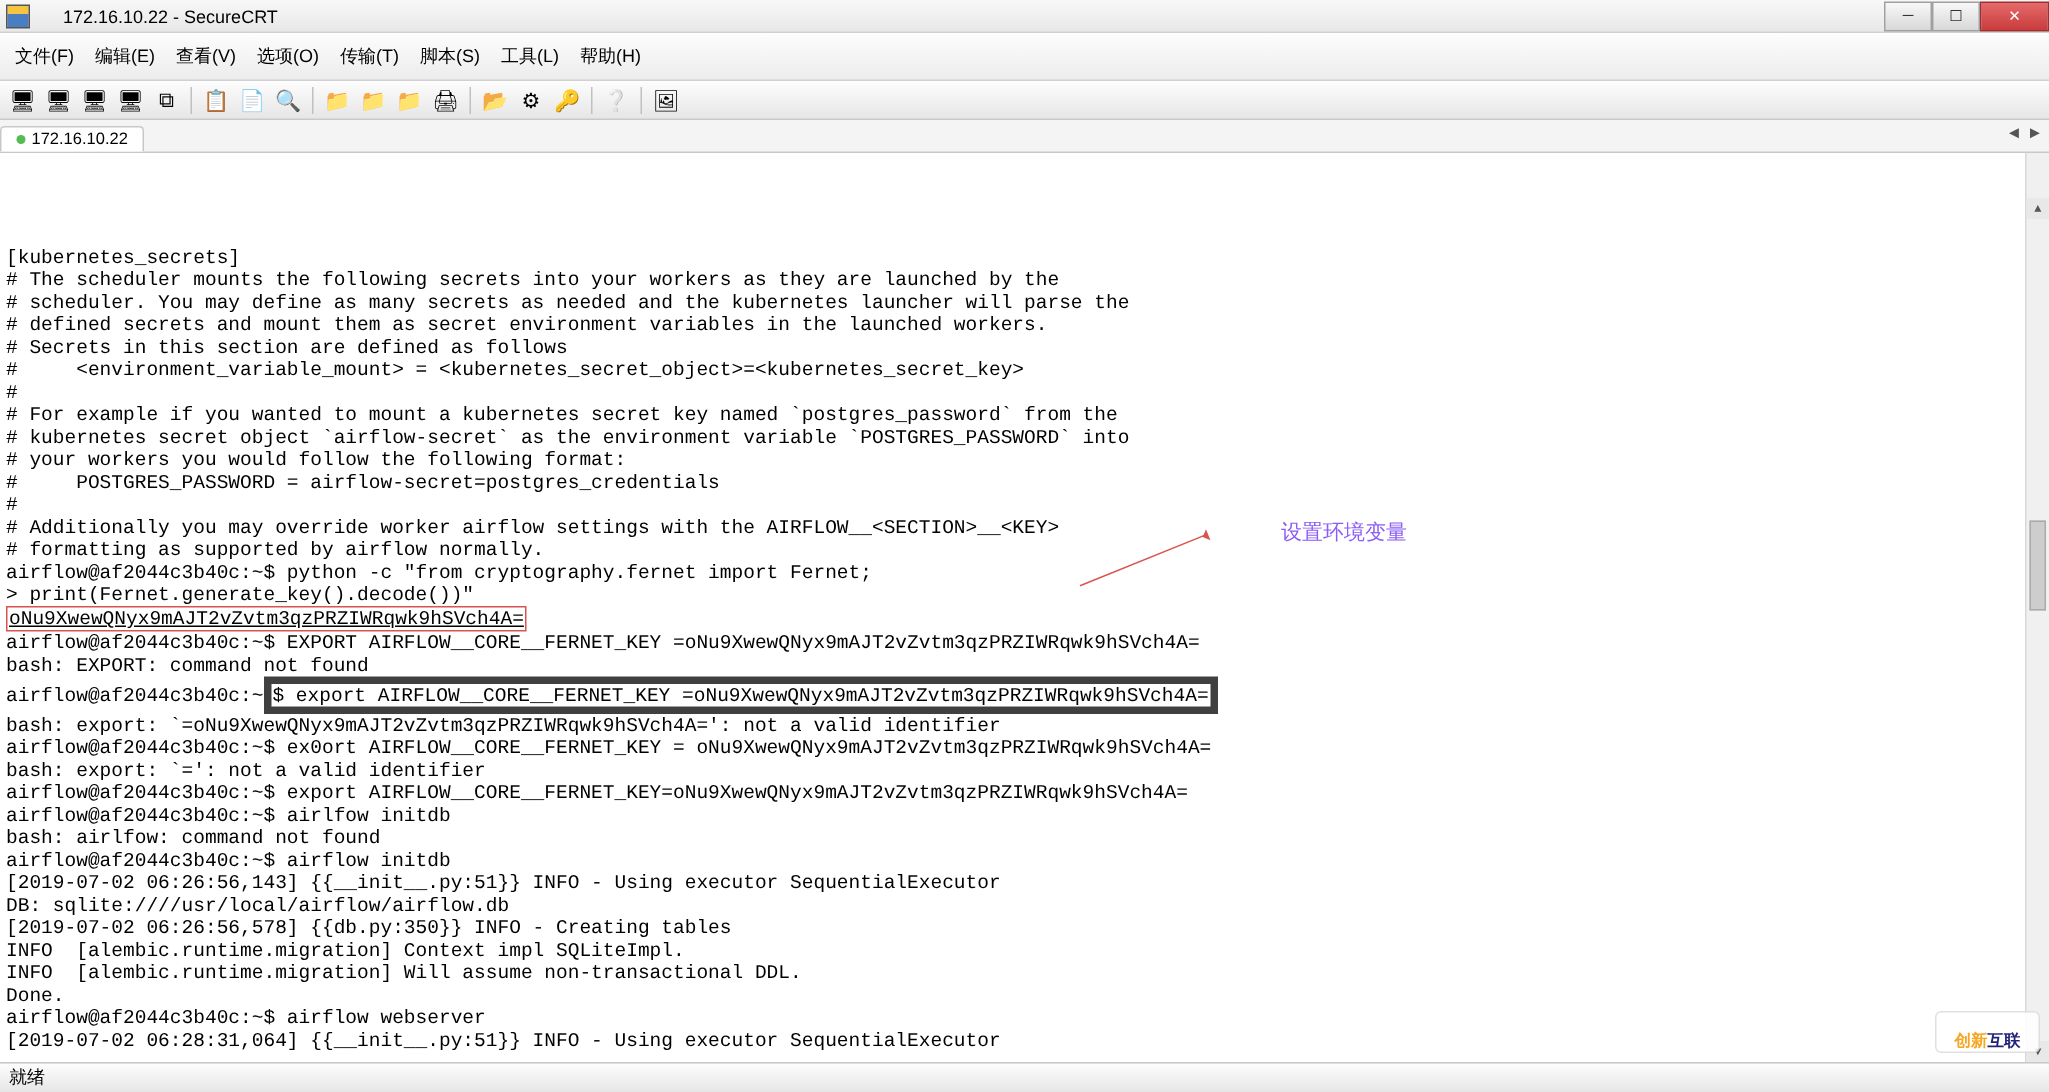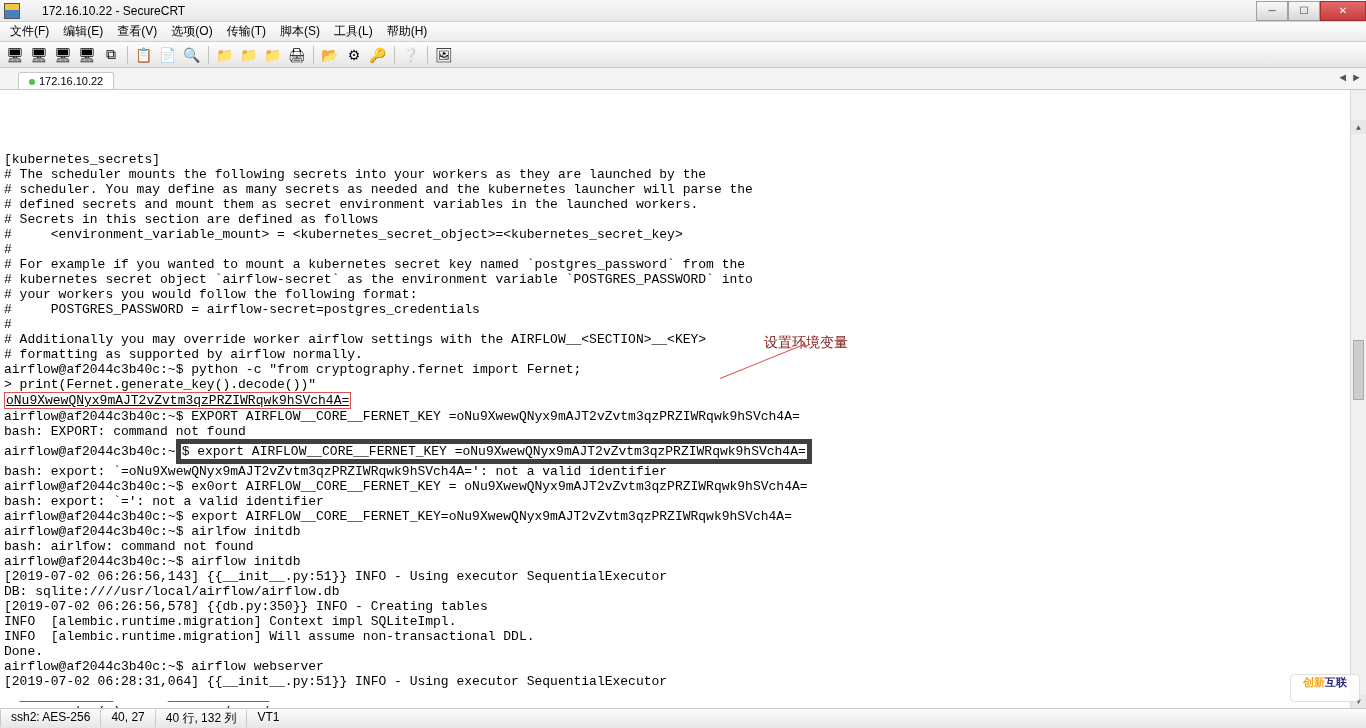--- a/index.html
+++ b/index.html
@@ -31,21 +31,21 @@
 .win-controls { display: flex; height: 20px; }
 .win-btn {
   width: 32px; height: 20px;
   border: 1px solid #a0a0a0;
   background: linear-gradient(to bottom, #f8f8f8, #d8d8d8);
   display: flex; align-items: center; justify-content: center;
   font-size: 10px; color: #333;
 }
 .win-btn.close { background: linear-gradient(to bottom, #e56a6a, #c83c3c); color: #fff; width: 46px; border-color:#a03030;}
 .menubar {
-  height: 20px;
+  height: 32px;
   background: linear-gradient(to bottom, #fdfdfd, #ececec);
   border-bottom: 1px solid #d0d0d0;
   display: flex; align-items: center;
   padding: 0 4px;
   gap: 2px;
 }
 .menu-item { padding: 2px 6px; cursor: pointer; }
 .toolbar {
   height: 26px;
   background: linear-gradient(to bottom, #fdfdfd, #e6e6e6);
@@ -59,21 +59,21 @@
   display: flex; align-items: center; justify-content: center;
   border: 1px solid transparent;
   font-size: 14px;
 }
 .tool-sep { width:1px; height:18px; background:#c0c0c0; margin:0 3px; }
 .tab-bar {
   height: 22px;
   background: #f4f4f4;
   border-bottom: 1px solid #c8c8c8;
   display: flex; align-items: flex-end;
-  padding-left: 18px;
+  padding-left: 0;
   position: relative;
 }
 .tab {
   padding: 2px 10px;
   background: #fff;
   border: 1px solid #c8c8c8;
   border-bottom: none;
   border-radius: 3px 3px 0 0;
   font-size: 11px;
   position: relative;
@@ -90,23 +90,23 @@
   overflow: hidden;
   position: relative;
   white-space: pre;
   color: #000;
 }
 .term-line { white-space: pre; }
 .box1 { border: 1px solid #d9534f; display: inline-block; padding: 0 1px; text-decoration: underline; }
 .box2 { border: 5px solid #404040; display: inline-block; padding: 0 1px; }
 .annotation {
   position: absolute;
-  color: #7f1d1d;
+  color: #8b5cf6;
   font-size: 14px;
-  left: 764px;
+  left: 854px;
   top: 245px;
   font-family:"Microsoft YaHei",sans-serif;
 }
 .anno-line {
   position:absolute;
   left:720px;
   top:288px;
   width:90px;
   height:1px;
   border-top:1px solid #d9534f;
@@ -138,21 +138,21 @@
 }
 .status-left { flex:1; padding-left:6px; }
 .status-cells { display:flex; }
 .status-cell { border-left:1px solid #c8c8c8; padding:0 10px; }
 .watermark {
   position:absolute;
   right:6px; bottom:26px;
   width:70px;height:28px;
   border-radius:4px;
   background:#fff;
-  display:flex;align-items:flex-start;justify-content:center;
+  display:flex;align-items:flex-end;justify-content:center;
   color:#0b0b6b; font-size:11px; font-weight:bold;
   opacity:0.9;
   border:1px solid #ddd;
 }
 .watermark span.orange{color:#f59e0b;}
 </style>
 </head>
 <body>
 
 <div class="titlebar">
@@ -219,19 +219,14 @@
     <div class="arrow down">▼</div>
   </div>
 <div class="term-line">[kubernetes_secrets]</div><div class="term-line"># The scheduler mounts the following secrets into your workers as they are launched by the</div><div class="term-line"># scheduler. You may define as many secrets as needed and the kubernetes launcher will parse the</div><div class="term-line"># defined secrets and mount them as secret environment variables in the launched workers.</div><div class="term-line"># Secrets in this section are defined as follows</div><div class="term-line">#     &lt;environment_variable_mount&gt; = &lt;kubernetes_secret_object&gt;=&lt;kubernetes_secret_key&gt;</div><div class="term-line">#</div><div class="term-line"># For example if you wanted to mount a kubernetes secret key named `postgres_password` from the</div><div class="term-line"># kubernetes secret object `airflow-secret` as the environment variable `POSTGRES_PASSWORD` into</div><div class="term-line"># your workers you would follow the following format:</div><div class="term-line">#     POSTGRES_PASSWORD = airflow-secret=postgres_credentials</div><div class="term-line">#</div><div class="term-line"># Additionally you may override worker airflow settings with the AIRFLOW__&lt;SECTION&gt;__&lt;KEY&gt;</div><div class="term-line"># formatting as supported by airflow normally.</div><div class="term-line">airflow@af2044c3b40c:~$ python -c "from cryptography.fernet import Fernet;</div><div class="term-line">&gt; print(Fernet.generate_key().decode())"</div><div class="term-line"><span class="box1">oNu9XwewQNyx9mAJT2vZvtm3qzPRZIWRqwk9hSVch4A=</span></div><div class="term-line">airflow@af2044c3b40c:~$ EXPORT AIRFLOW__CORE__FERNET_KEY =oNu9XwewQNyx9mAJT2vZvtm3qzPRZIWRqwk9hSVch4A=</div><div class="term-line">bash: EXPORT: command not found</div><div class="term-line">airflow@af2044c3b40c:~<span class="box2">$ export AIRFLOW__CORE__FERNET_KEY =oNu9XwewQNyx9mAJT2vZvtm3qzPRZIWRqwk9hSVch4A=</span></div><div class="term-line">bash: export: `=oNu9XwewQNyx9mAJT2vZvtm3qzPRZIWRqwk9hSVch4A=': not a valid identifier</div><div class="term-line">airflow@af2044c3b40c:~$ ex0ort AIRFLOW__CORE__FERNET_KEY = oNu9XwewQNyx9mAJT2vZvtm3qzPRZIWRqwk9hSVch4A=</div><div class="term-line">bash: export: `=': not a valid identifier</div><div class="term-line">airflow@af2044c3b40c:~$ export AIRFLOW__CORE__FERNET_KEY=oNu9XwewQNyx9mAJT2vZvtm3qzPRZIWRqwk9hSVch4A=</div><div class="term-line">airflow@af2044c3b40c:~$ airlfow initdb</div><div class="term-line">bash: airlfow: command not found</div><div class="term-line">airflow@af2044c3b40c:~$ airflow initdb</div><div class="term-line">[2019-07-02 06:26:56,143] {{__init__.py:51}} INFO - Using executor SequentialExecutor</div><div class="term-line">DB: sqlite:////usr/local/airflow/airflow.db</div><div class="term-line">[2019-07-02 06:26:56,578] {{db.py:350}} INFO - Creating tables</div><div class="term-line">INFO  [alembic.runtime.migration] Context impl SQLiteImpl.</div><div class="term-line">INFO  [alembic.runtime.migration] Will assume non-transactional DDL.</div><div class="term-line">Done.</div><div class="term-line">airflow@af2044c3b40c:~$ airflow webserver</div><div class="term-line">[2019-07-02 06:28:31,064] {{__init__.py:51}} INFO - Using executor SequentialExecutor</div><div class="term-line">  ____________       _____________</div><div class="term-line"> ____    |__( )_________  __/__  /________      __</div></div>
 
 <div class="watermark">
   <span class="orange">创新</span>
     <span>互联</span>
 </div>
 
 <div class="statusbar">
-  <div class="status-cells">
-    <div class="status-cell">ssh2: AES-256</div>
-    <div class="status-cell">40,  27</div>
-    <div class="status-cell">40 行, 132 列</div>
-    <div class="status-cell">VT1</div>
-  </div>
+  <div class="status-left">就绪</div>
 </div>
 
 </body></html>

